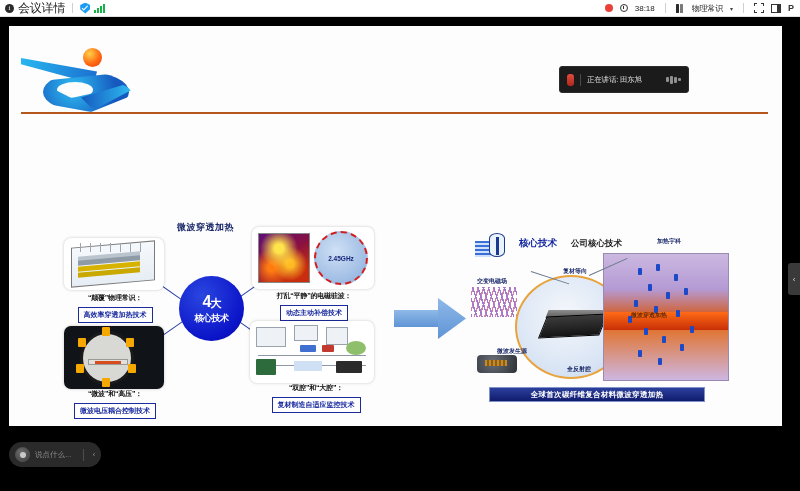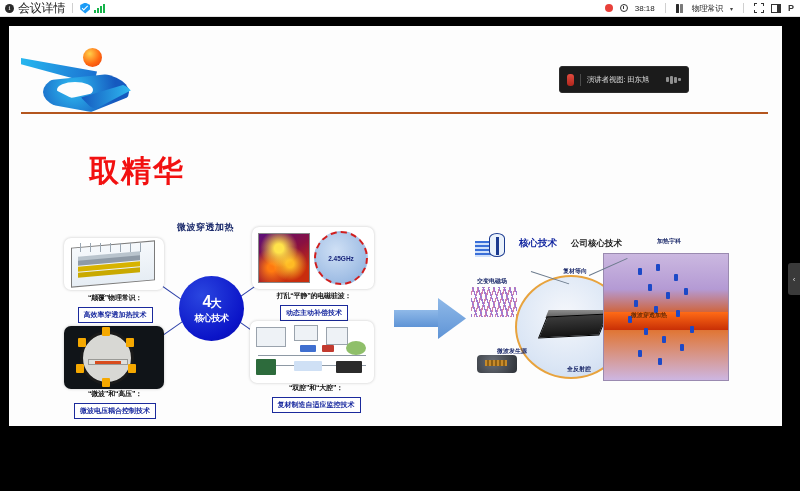--- a/index.html
+++ b/index.html
@@ -410,21 +410,20 @@
     <div class="slide">
 
       <div class="logo-wrap">
         <div class="logo-swoosh1"></div>
         <div class="logo-e"></div>
         <div class="logo-tail"></div>
         <div class="logo-dot"></div>
       </div>
       <div class="logo-rule"></div>
 
-      <div class="slide-title">取精华</div>
 
       <div class="diag-left">
         <div class="diag-heading">微波穿透加热</div>
 
         <div class="spoke" style="left:118px;top:78px;width:42px;transform:rotate(-145deg);"></div>
         <div class="spoke" style="left:175px;top:76px;width:42px;transform:rotate(-35deg);"></div>
         <div class="spoke" style="left:118px;top:100px;width:42px;transform:rotate(145deg);"></div>
         <div class="spoke" style="left:175px;top:100px;width:42px;transform:rotate(35deg);"></div>
 
         <div class="hub">
@@ -540,36 +539,43 @@
         <div class="dr-lbl" style="left:186px;top:6px">加热宇科</div>
         <div class="dr-lbl" style="left:92px;top:36px">复材等向</div>
         <div class="dr-lbl" style="left:6px;top:46px">交变电磁场</div>
         <div class="dr-lbl" style="left:160px;top:80px;color:#6b2d05">微波穿透加热</div>
         <div class="dr-lbl" style="left:26px;top:116px">微波发生源</div>
         <div class="dr-lbl" style="left:96px;top:134px">全反射腔</div>
 
         <div class="dr-lead" style="left:60px;top:40px;width:40px;transform:rotate(18deg)"></div>
         <div class="dr-lead" style="left:118px;top:44px;width:42px;transform:rotate(-24deg)"></div>
 
+        <div class="dr-banner">全球首次碳纤维复合材料微波穿透加热</div>
       </div>
 
     </div>
 
     <div class="presenter">
       <span class="mic-ico"></span>
       <span class="p-sep"></span>
-      <span class="presenter-text">演讲者视图: 田东旭</span>
+      <span class="presenter-text">正在讲话: 田东旭</span>
       <span class="wave">
           <i></i>
           <i></i>
           <i></i>
           <i></i>
         </span>
     </div>
 
+    <div class="commentbar">
+      <span class="c-avatar"></span>
+      <span class="c-placeholder">说点什么...</span>
+      <span class="c-sep"></span>
+      <span class="c-caret">‹</span>
+    </div>
 
     <div class="edge-strip"></div>
     <div class="collapse">
       <span>‹</span>
     </div>
 
   </div>
 </div>
 
 </body></html>

